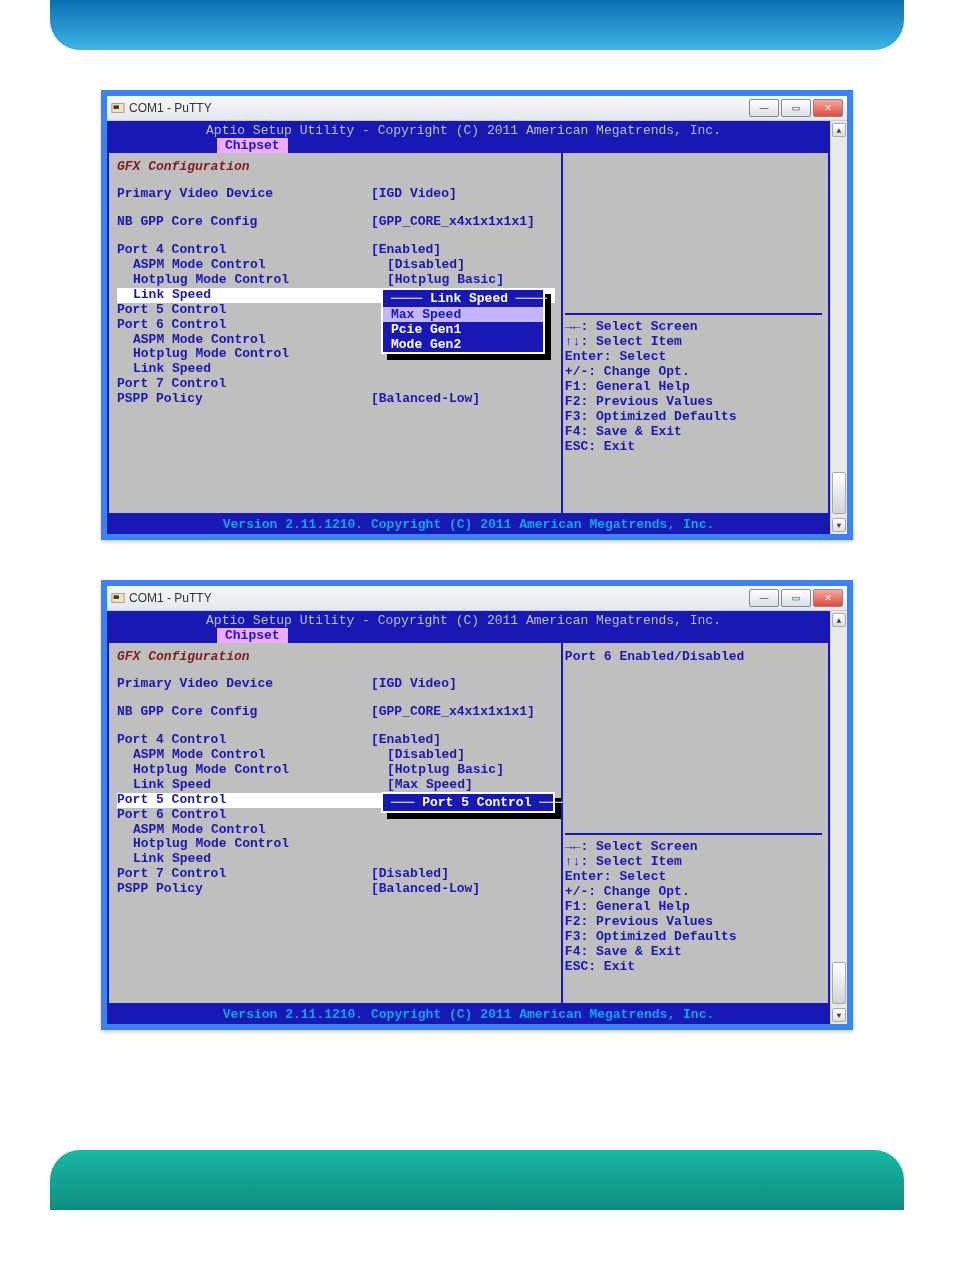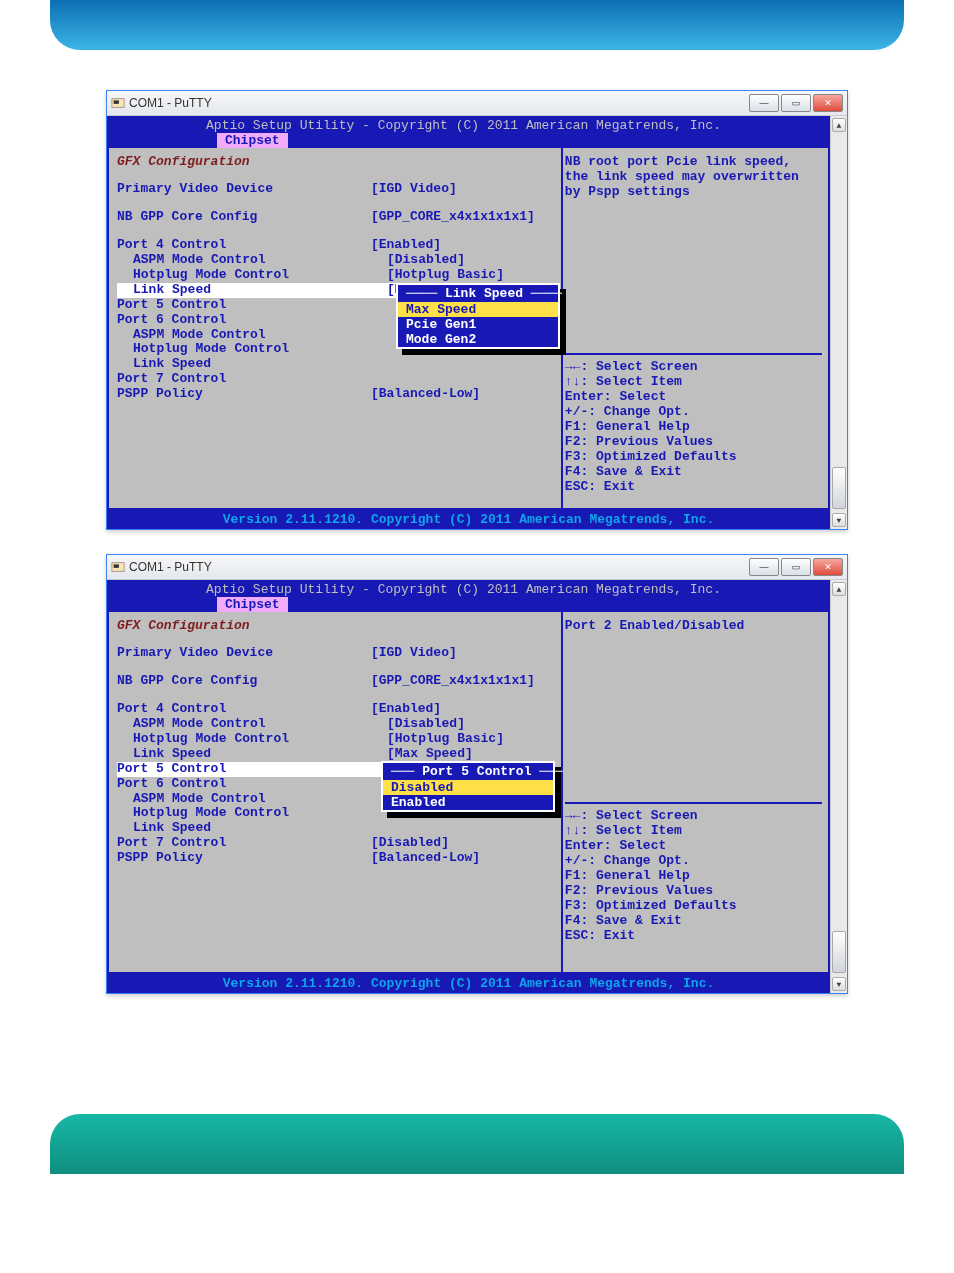--- a/index.html
+++ b/index.html
@@ -16,23 +16,23 @@
     background: linear-gradient(to bottom, #0b6fb3, #3db5e6);
     border-radius: 0 0 30px 30px;
   }
   .bottom-banner {
     margin: 120px 50px 0 50px;
     height: 60px;
     background: linear-gradient(to bottom, #17b8a6, #0f8d7f);
     border-radius: 30px 30px 0 0;
   }
   .putty-window {
-    margin: 0 auto 24px auto;
+    margin: 0 auto 40px auto;
     width: 740px;
-    border: 1px solid #3b82f6;
+    border: 6px solid #3b82f6;
     background: #f0f0f0;
     box-shadow: 0 2px 4px rgba(0,0,0,0.2);
   }
   .titlebar {
     display: flex;
     align-items: center;
     justify-content: space-between;
     background: linear-gradient(to bottom, #f7f7f7, #e3e8ee);
     border-bottom: 1px solid #ccc;
     padding: 3px 4px;
@@ -177,21 +177,21 @@
     color: #fff;
     background: #1818b5;
     padding: 1px 8px;
     white-space: pre;
   }
   .popup-item {
     padding: 0 8px;
     white-space: pre;
   }
   .popup-item.sel {
-    background: #fde047;
+    background: #c4b5fd;
     color: #1818b5;
   }
   .bios-footer {
     background: #1818b5;
     color: #0ea5e9;
     text-align: center;
     padding: 2px 0;
     font-weight: bold;
   }
   .blank { height: 13px; }
@@ -246,31 +246,30 @@
               <div class="row highlight"><span class="label indent1">Link Speed</span><span class="value">[Max Speed]</span></div>
               <div class="row"><span class="label">Port 5 Control</span><span class="value"></span></div>
               <div class="row"><span class="label">Port 6 Control</span><span class="value"></span></div>
               <div class="row"><span class="label indent1">ASPM Mode Control</span><span class="value"></span></div>
               <div class="row"><span class="label indent1">Hotplug Mode Control</span><span class="value"></span></div>
               <div class="row"><span class="label indent1">Link Speed</span><span class="value"></span></div>
               <div class="row"><span class="label">Port 7 Control</span><span class="value"></span></div>
               <div class="row"><span class="label">PSPP Policy</span><span class="value">[Balanced-Low]</span></div>
             </div>
 
-          <div class="popup" id="w1-popup" style="top: 135px; left: 287px; width: 160px;">
+          <div class="popup" id="w1-popup" style="top: 135px; left: 272px; width: 160px;">
             <div class="popup-title">──── <span>Link Speed</span> ────</div>
             <div id="w1-popup-items">
                 <div class="popup-item sel">Max Speed</div>
                 <div class="popup-item">Pcie Gen1</div>
                 <div class="popup-item">Mode Gen2</div>
               </div>
           </div>
         </div>
         <div class="bios-right">
-          <div style="white-space:normal;">NB root port Pcie link speed, the link speed may overwritten by Pspp settings</div>
           <div style="height:150px;"></div>
           <div class="divider"></div>
           <div id="w1-keys">
               <div>→←: Select Screen</div>
               <div>↑↓: Select Item</div>
               <div>Enter: Select</div>
               <div>+/-: Change Opt.</div>
               <div>F1: General Help</div>
               <div>F2: Previous Values</div>
               <div>F3: Optimized Defaults</div>
@@ -332,28 +331,24 @@
               <div class="row"><span class="label">Port 6 Control</span><span class="value"></span></div>
               <div class="row"><span class="label indent1">ASPM Mode Control</span><span class="value"></span></div>
               <div class="row"><span class="label indent1">Hotplug Mode Control</span><span class="value"></span></div>
               <div class="row"><span class="label indent1">Link Speed</span><span class="value"></span></div>
               <div class="row"><span class="label">Port 7 Control</span><span class="value">[Disabled]</span></div>
               <div class="row"><span class="label">PSPP Policy</span><span class="value">[Balanced-Low]</span></div>
             </div>
 
           <div class="popup" id="w2-popup" style="top: 149px; left: 272px; width: 170px;">
             <div class="popup-title">─── <span>Port 5 Control</span> ───</div>
-            <div id="w2-popup-items">
-                <div class="popup-item sel">Disabled</div>
-                <div class="popup-item">Enabled</div>
-              </div>
           </div>
         </div>
         <div class="bios-right">
-          <div style="white-space:normal;">Port 2 Enabled/Disabled</div>
+          <div style="white-space:normal;">Port 6 Enabled/Disabled</div>
           <div style="height:165px;"></div>
           <div class="divider"></div>
           <div id="w2-keys">
               <div>→←: Select Screen</div>
               <div>↑↓: Select Item</div>
               <div>Enter: Select</div>
               <div>+/-: Change Opt.</div>
               <div>F1: General Help</div>
               <div>F2: Previous Values</div>
               <div>F3: Optimized Defaults</div>

